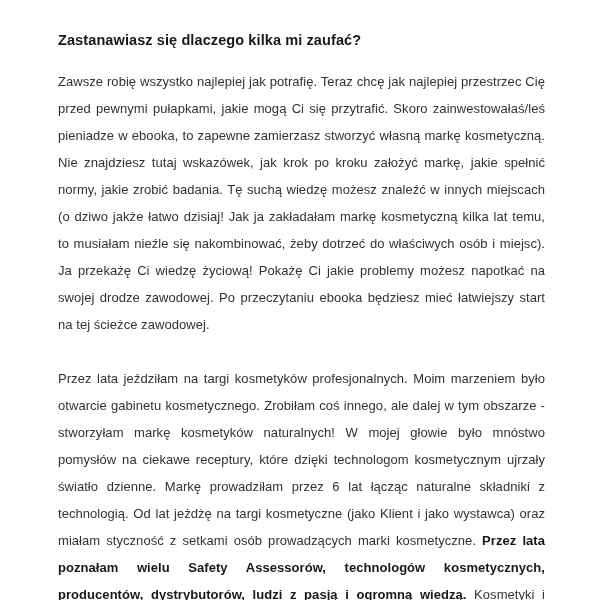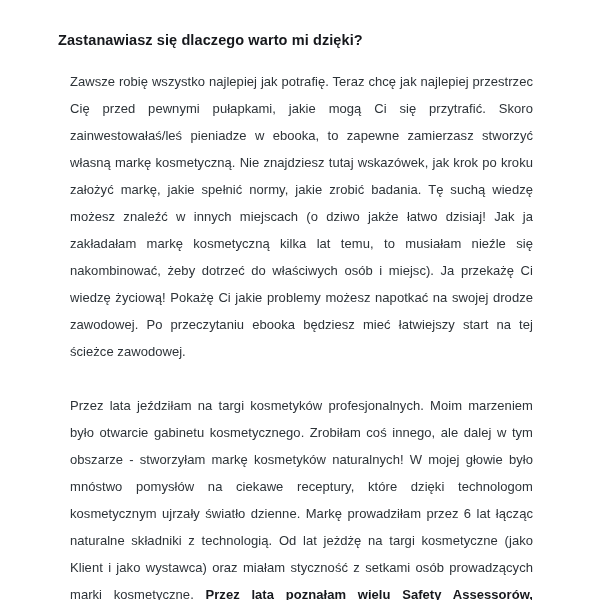--- a/index.html
+++ b/index.html
@@ -36,21 +36,21 @@
     padding-top: 30px;
     line-height: 20px;
     letter-spacing: 0.1px;
     text-align: left;
   }
   .doc-paragraph {
     font-size: 13px;
     color: #2d3338;
     line-height: 27px;
     text-align: justify;
-    margin: 12px;
+    margin: 0;
     letter-spacing: 0.05px;
     word-spacing: 0px;
   }
   .p-first {
     margin-top: 18px;
   }
   .p-second {
     margin-top: 27px;
   }
   .doc-paragraph b,
@@ -61,21 +61,21 @@
   .last-line-left {
     text-align-last: left;
   }
 </style>
 </head>
 <body>
 
 <div class="page">
   <div class="content">
 
-    <h1 class="doc-heading">Zastanawiasz się dlaczego warto mi dzięki?</h1>
+    <h1 class="doc-heading">Zastanawiasz się dlaczego kilka mi zaufać?</h1>
 
     <p class="doc-paragraph p-first last-line-left">Zawsze robię wszystko najlepiej jak potrafię. Teraz chcę jak najlepiej przestrzec Cię przed pewnymi pułapkami, jakie mogą Ci się przytrafić. Skoro zainwestowałaś/leś pieniadze w ebooka, to zapewne zamierzasz stworzyć własną markę kosmetyczną. Nie znajdziesz tutaj wskazówek, jak krok po kroku założyć markę, jakie spełnić normy, jakie zrobić badania. Tę suchą wiedzę możesz znaleźć w innych miejscach (o dziwo jakże łatwo dzisiaj! Jak ja zakładałam markę kosmetyczną kilka lat temu, to musiałam nieźle się nakombinować, żeby dotrzeć do właściwych osób i miejsc). Ja przekażę Ci wiedzę życiową! Pokażę Ci jakie problemy możesz napotkać na swojej drodze zawodowej. Po przeczytaniu ebooka będziesz mieć łatwiejszy start na tej ścieżce zawodowej.</p>
 
     <p class="doc-paragraph p-second last-line-left">
       <span class="seg-normal">Przez lata jeździłam na targi kosmetyków profesjonalnych. Moim marzeniem było otwarcie gabinetu kosmetycznego. Zrobiłam coś innego, ale dalej w tym obszarze - stworzyłam markę kosmetyków naturalnych! W mojej głowie było mnóstwo pomysłów na ciekawe receptury, które dzięki technologom kosmetycznym ujrzały światło dzienne. Markę prowadziłam przez 6 lat łącząc naturalne składniki z technologią. Od lat jeżdżę na targi kosmetyczne (jako Klient i jako wystawca) oraz miałam styczność z setkami osób prowadzących marki kosmetyczne. </span><span class="bold">Przez lata poznałam wielu Safety Assessorów, technologów kosmetycznych, producentów, dystrybutorów, ludzi z pasją i ogromną wiedzą.</span><span class="seg-normal"> Kosmetyki i wszystko co z nimi związane to moja działka. To moja pasja. To obszar, w którym wciąż chcę wiedzieć więcej i więcej.</span>
     </p>
 
   </div>
 </div>
 

